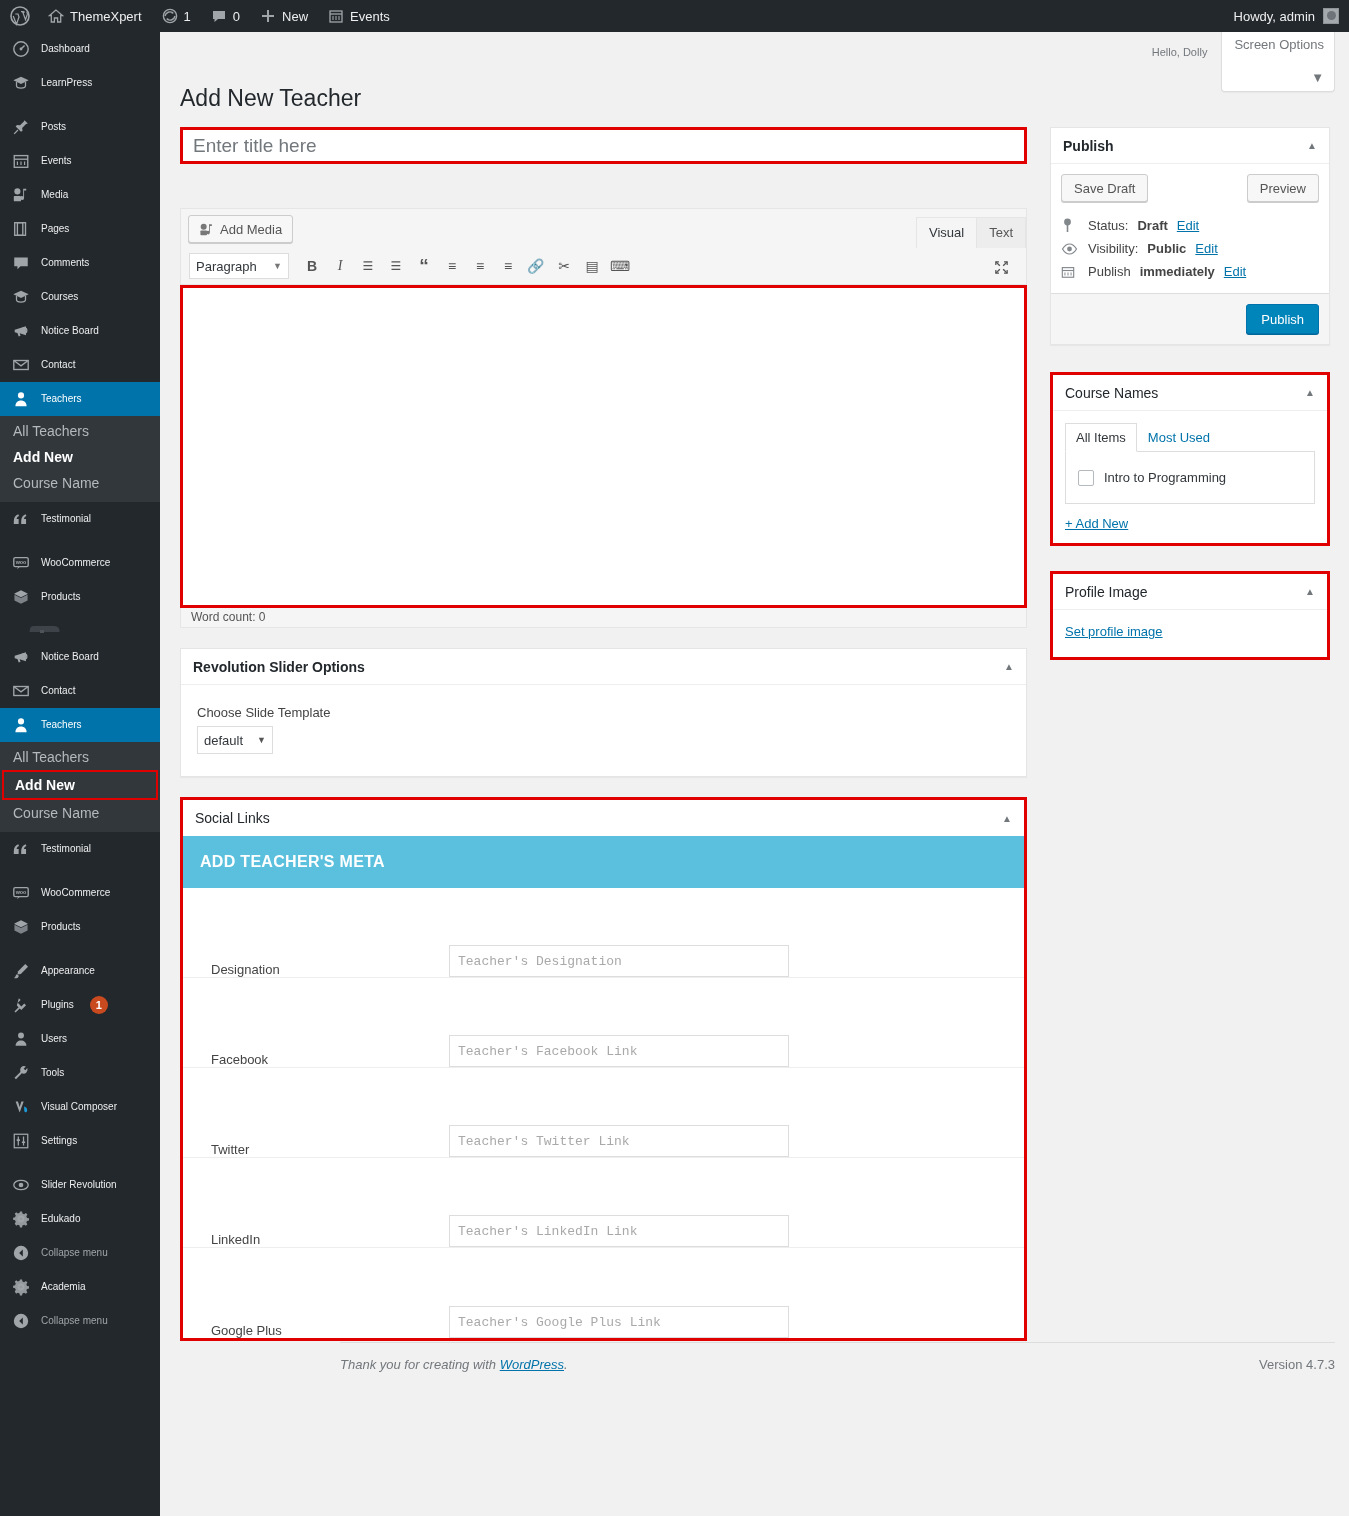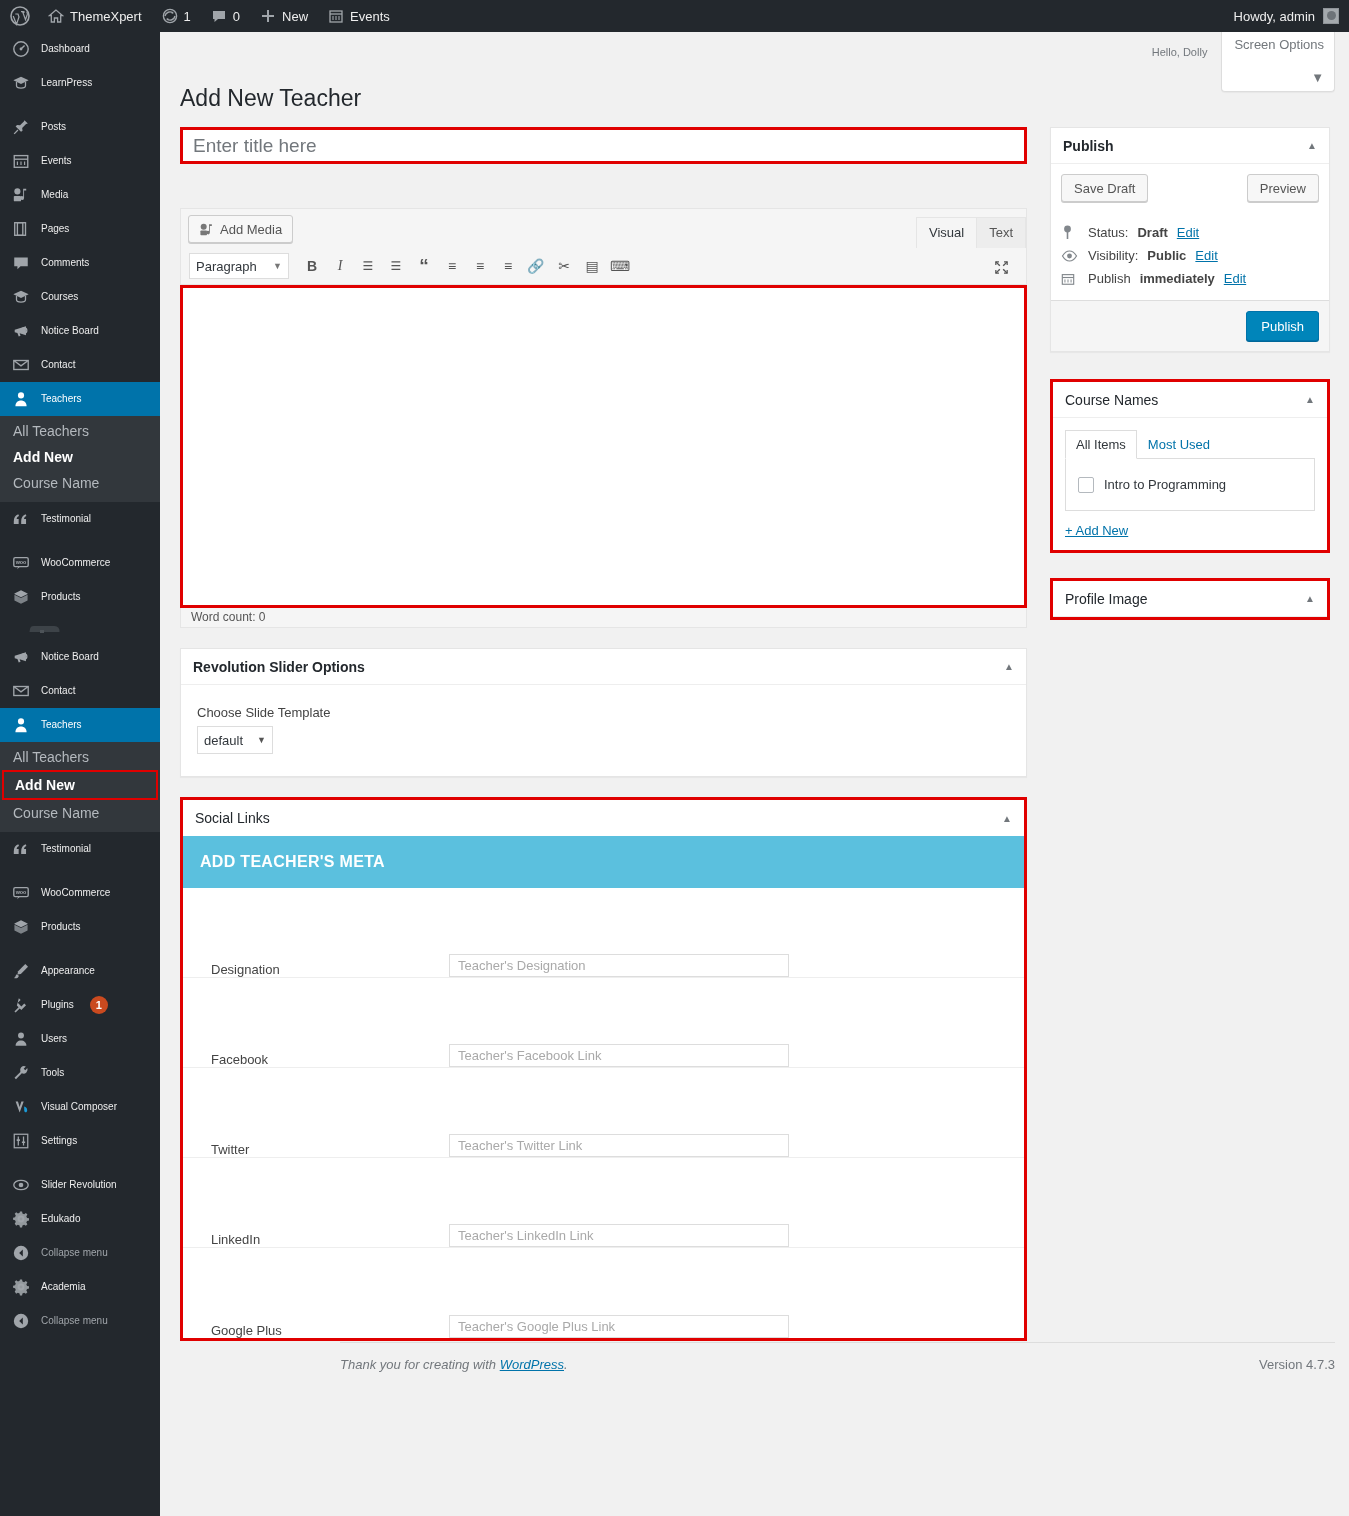--- a/index.html
+++ b/index.html
@@ -194,29 +194,29 @@
     display:flex; align-items:center; padding:0 17px;
     font-size:16px; font-weight:bold; letter-spacing:.3px;
   }
   .meta-row {
     display:flex; align-items:flex-end; height:90px;
     border-bottom:1px solid #eee; padding:0 28px;
   }
   .meta-row:last-child { border-bottom:none; }
   .meta-label { width:238px; font-size:13px; color:#444; }
   .meta-row input {
-    width:340px; height:23px; border:1px solid #ddd; background:#fff;
+    width:340px; height:32px; border:1px solid #ddd; background:#fff;
     font-size:13px; color:#ec4899; padding:0 8px; outline:none;
-    font-family:Liberation Sans, sans-serif;
+    font-family:Liberation Mono, monospace;
   }
   .meta-row input::placeholder { color:#a9a9a9; }
 
   
   .pub-body { padding:10px; }
-  .pub-row1 { display:flex; justify-content:space-between; margin-bottom:19px;text-align:right; }
+  .pub-row1 { display:flex; justify-content:space-between; margin-bottom:12px;text-align:right; }
   .btn-secondary {
     background:#f7f7f7; border:1px solid #ccc; border-radius:3px;
     padding:0 12px; height:28px; font-size:13px; color:#555; cursor:pointer;
     box-shadow:0 1px 0 #ccc; display:inline-flex; align-items:center;
   }
   .pub-line {
     display:flex; align-items:center; gap:9px; padding:4px 0; font-size:13px; color:#444;
   }
   .pub-line .p-ico { width:18px; text-align:center; color:#82878c; font-size:14px; }
   .pub-line a { color:#0073aa; }
@@ -813,20 +813,23 @@
         </div>
         <a href="#" class="addnew-link">+ Add New</a>
       </div>
     </div>
 
     <div class="postbox highlight" style="margin-top:25px">
       <div class="pb-head">
         <span class="pb-title" style="font-weight:normal">Profile Image</span>
         <span class="pb-toggle">▲</span>
       </div>
+      <div class="pb-body" style="padding:14px 12px 18px">
+        <a href="#" class="setimg-link">Set profile image</a>
+      </div>
     </div>
 
   </div>
 
   <div id="wpfooter">
     <div>
       <span>Thank you for creating with</span>
       <a href="#">WordPress</a><span>.</span>
     </div>
     <div class="ver">Version 4.7.3</div>

